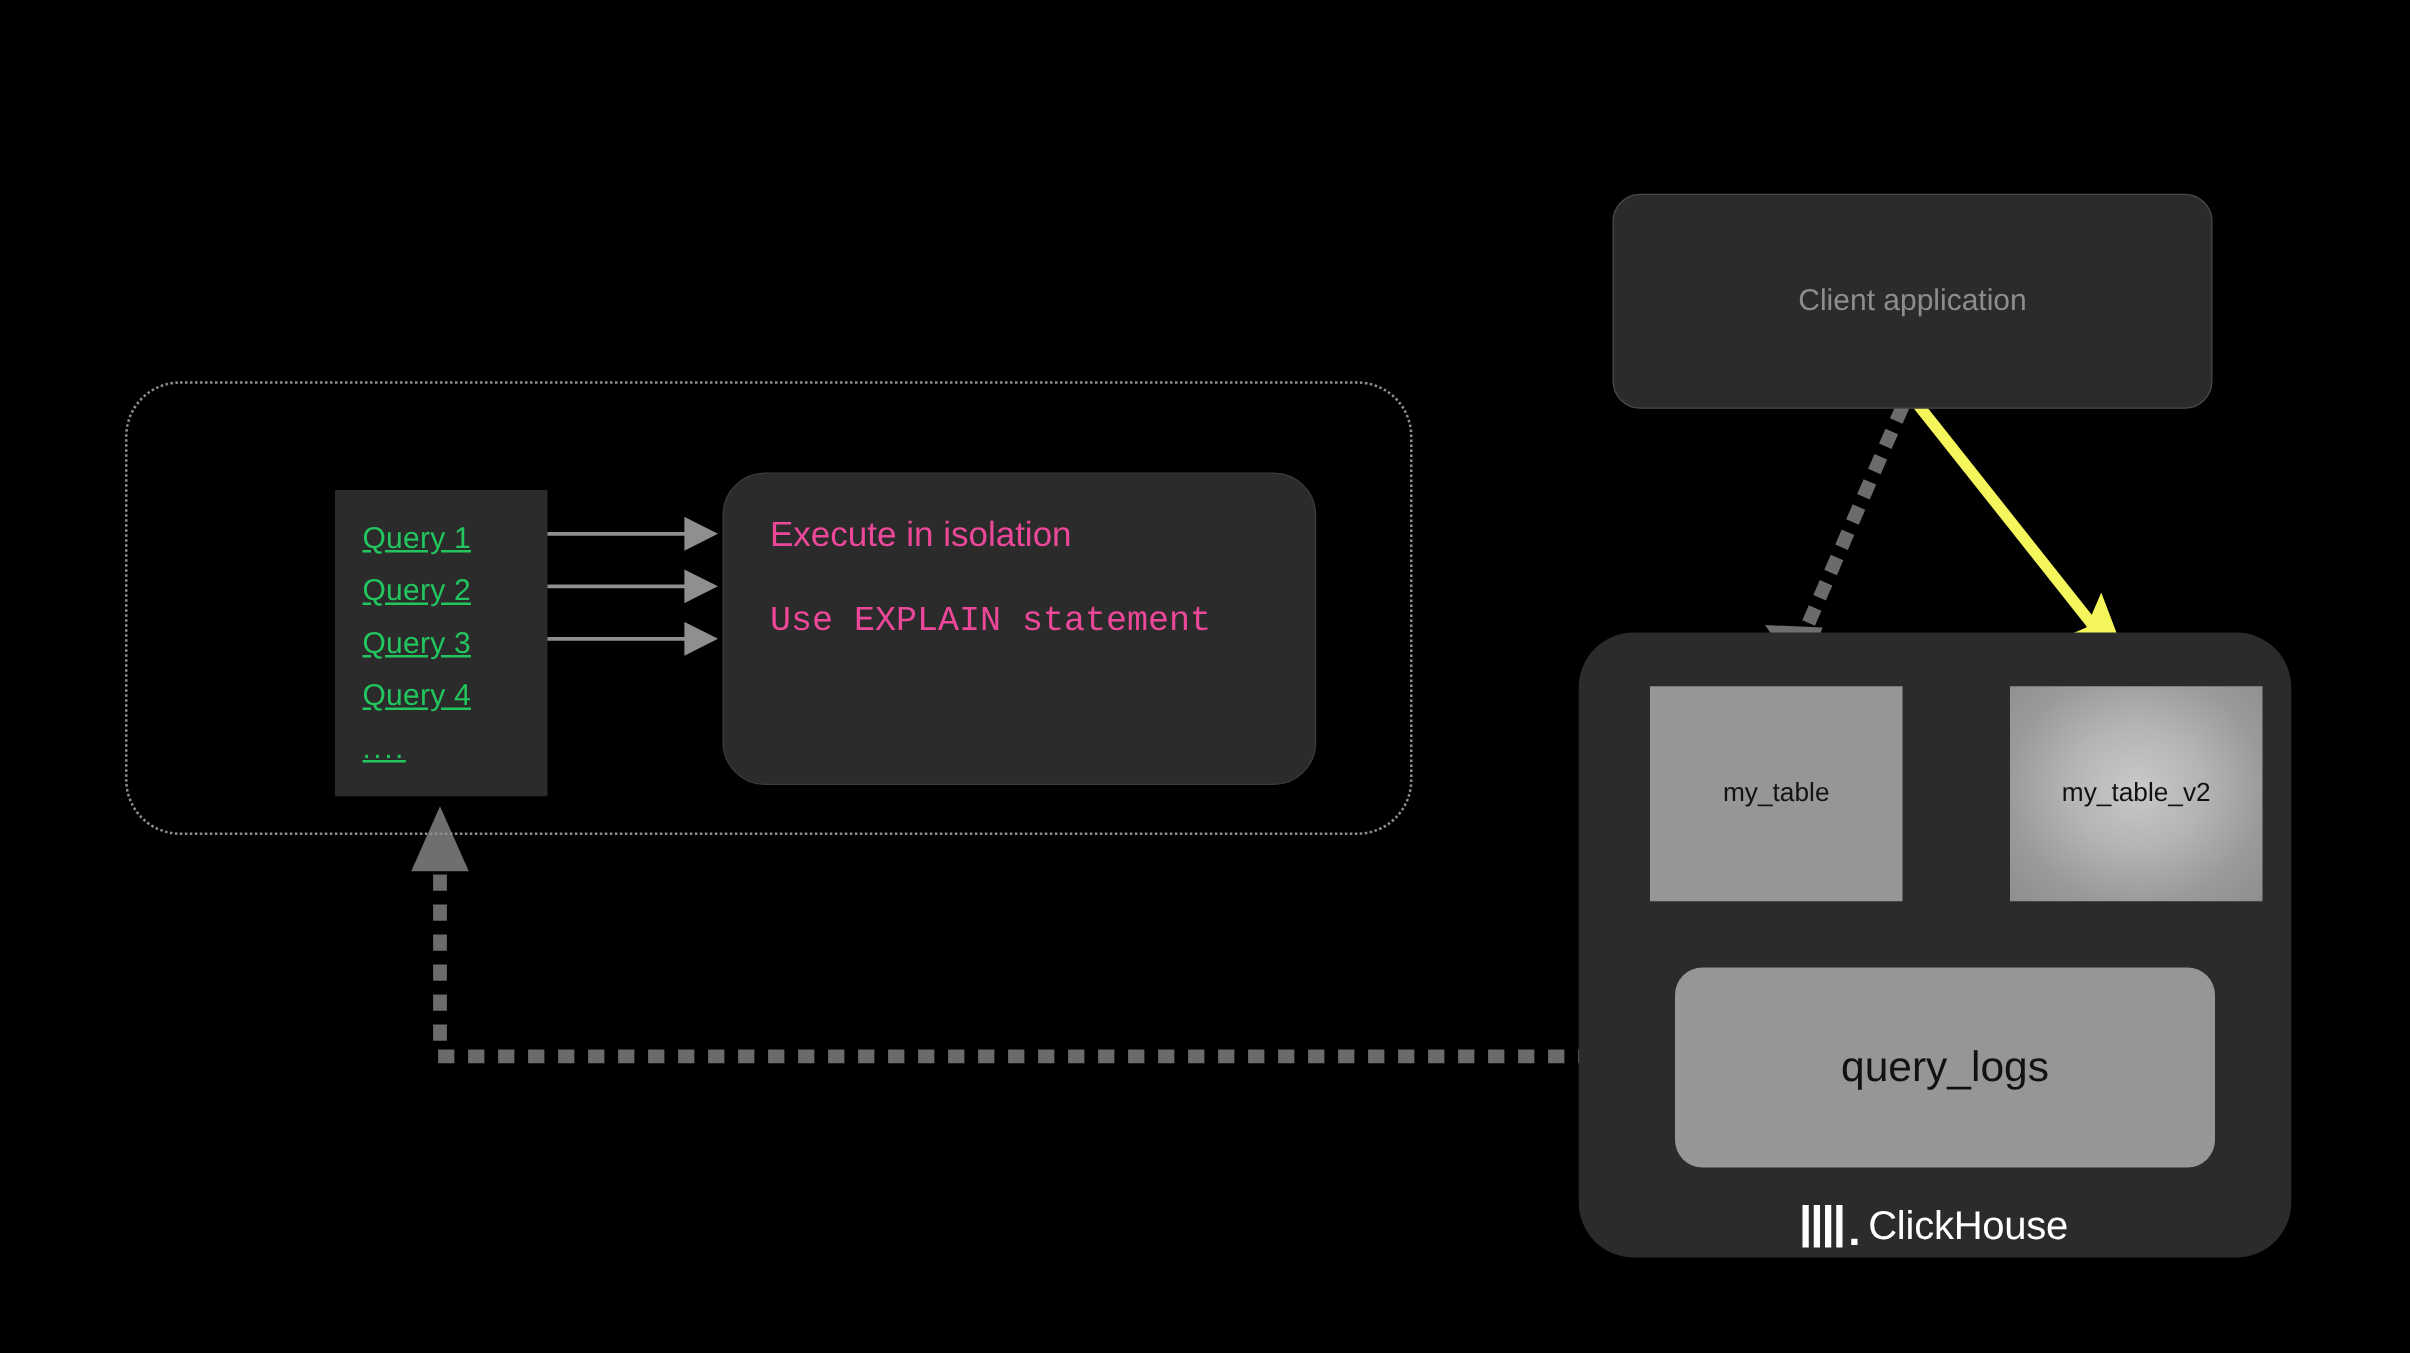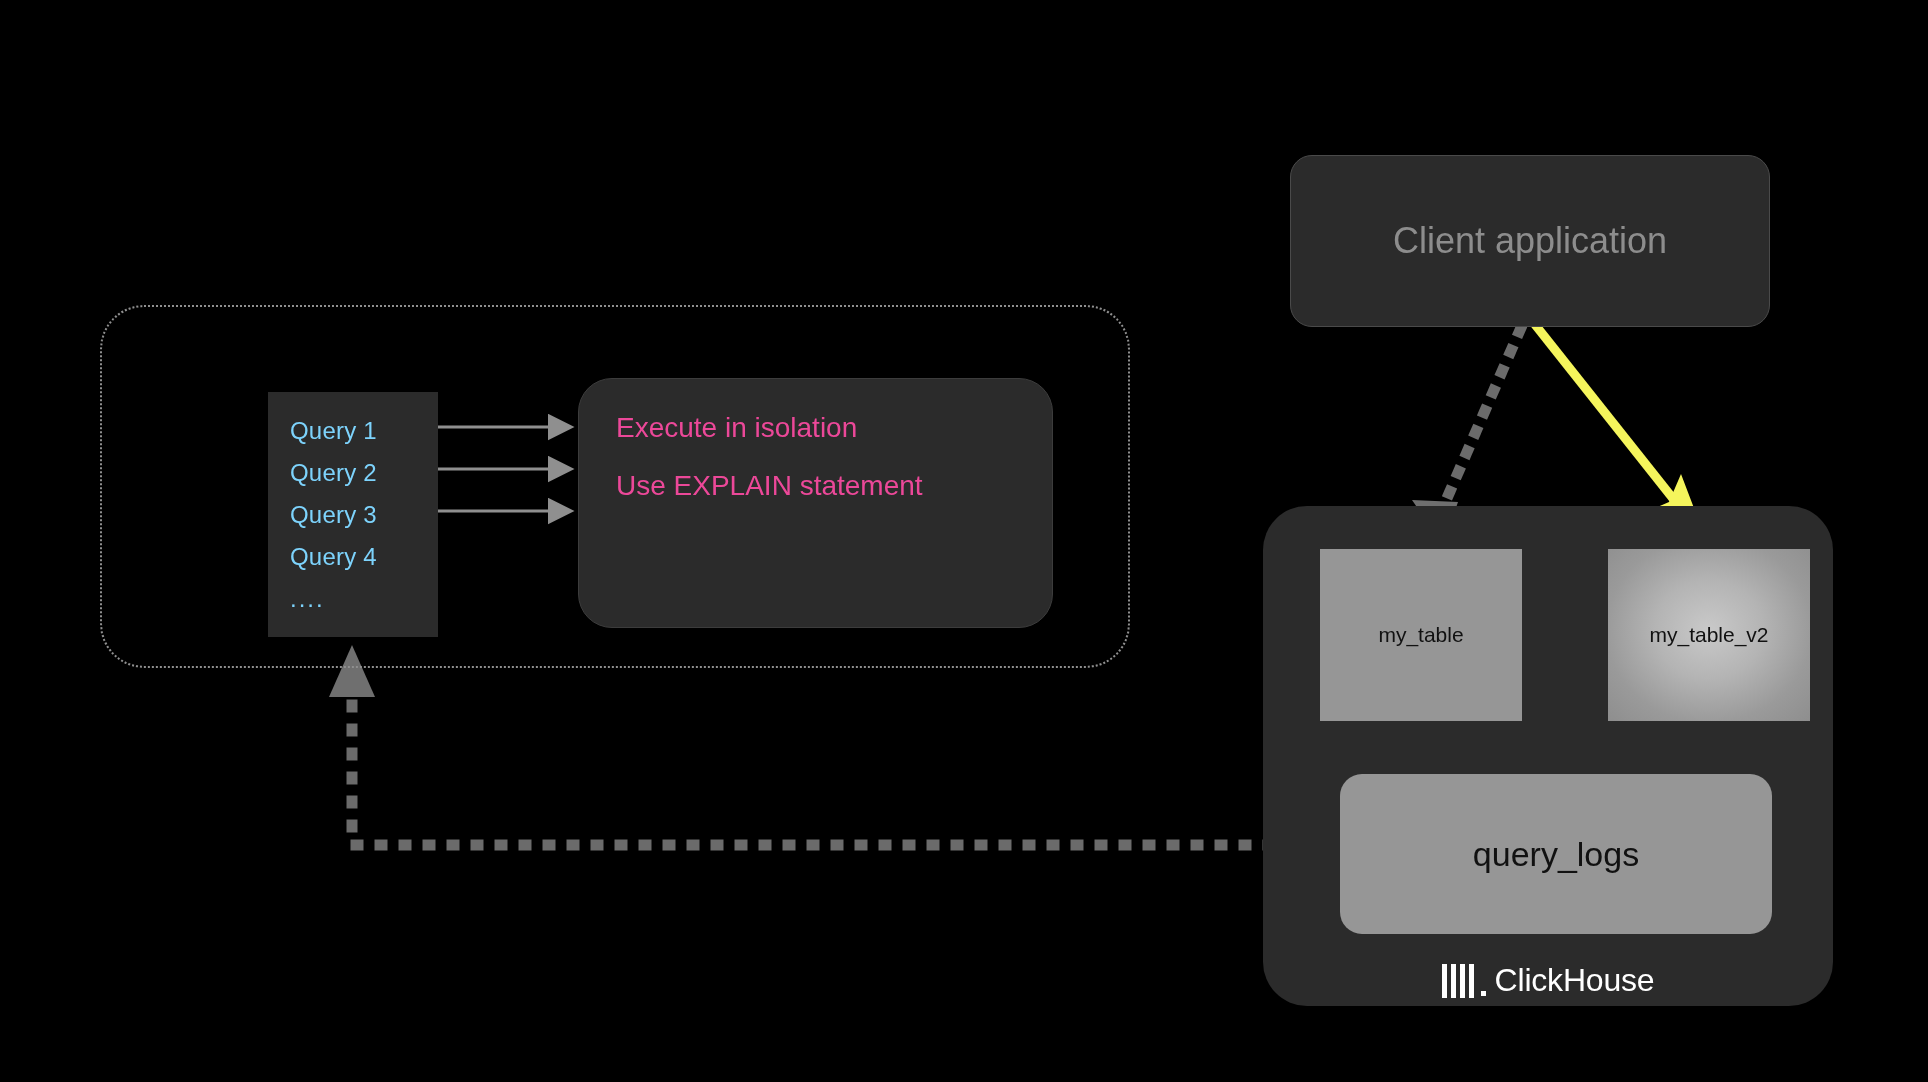--- a/index.html
+++ b/index.html
@@ -22,66 +22,67 @@
 
   
   .query-box{
     position:absolute;
     left:268px;top:392px;width:170px;height:245px;
     background:#2b2b2b;
     box-sizing:border-box;
     padding:18px 0 0 22px;
   }
   .query-item{
-    color:#7dd3fc;
+    color:#22c55e;
     font-size:24px;
     line-height:42px;
     letter-spacing:.2px;
     white-space:nowrap;
+    text-decoration:underline;
   }
   .query-item.ellipsis{ letter-spacing:2px; }
 
   
   .investigation-box{
     position:absolute;
     left:578px;top:378px;width:475px;height:250px;
     background:#2b2b2b;
     border:1px solid #3c3c3c;
     border-radius:34px;
     box-sizing:border-box;
     padding:30px 0 0 37px;
   }
   .inv-line{
     color:#ec4899;
     font-size:28px;
     line-height:38px;
     white-space:nowrap;
   }
-  .inv-line.spaced{ margin-top:20px; }
+  .inv-line.spaced{ margin-top:32px;font-family:Liberation Mono, monospace; }
   .inv-caption{
     position:absolute;
     left:0;right:0;bottom:24px;
     text-align:center;
     color:#e9e9e9;
     font-size:28px;
   }
 
   
   .client-box{
     position:absolute;
     left:1290px;top:155px;width:480px;height:172px;
     background:#2b2b2b;
     border:1px solid #4a4a4a;
     border-radius:22px;
     box-sizing:border-box;
     display:flex;align-items:center;justify-content:center;
   }
   .client-label{
     color:#8d8d8d;
-    font-size:36px;
+    font-size:24px;
   }
 
   
   .ch-panel{
     position:absolute;
     left:1263px;top:506px;width:570px;height:500px;
     background:#2b2b2b;
     border-radius:44px;
     box-sizing:border-box;
   }

